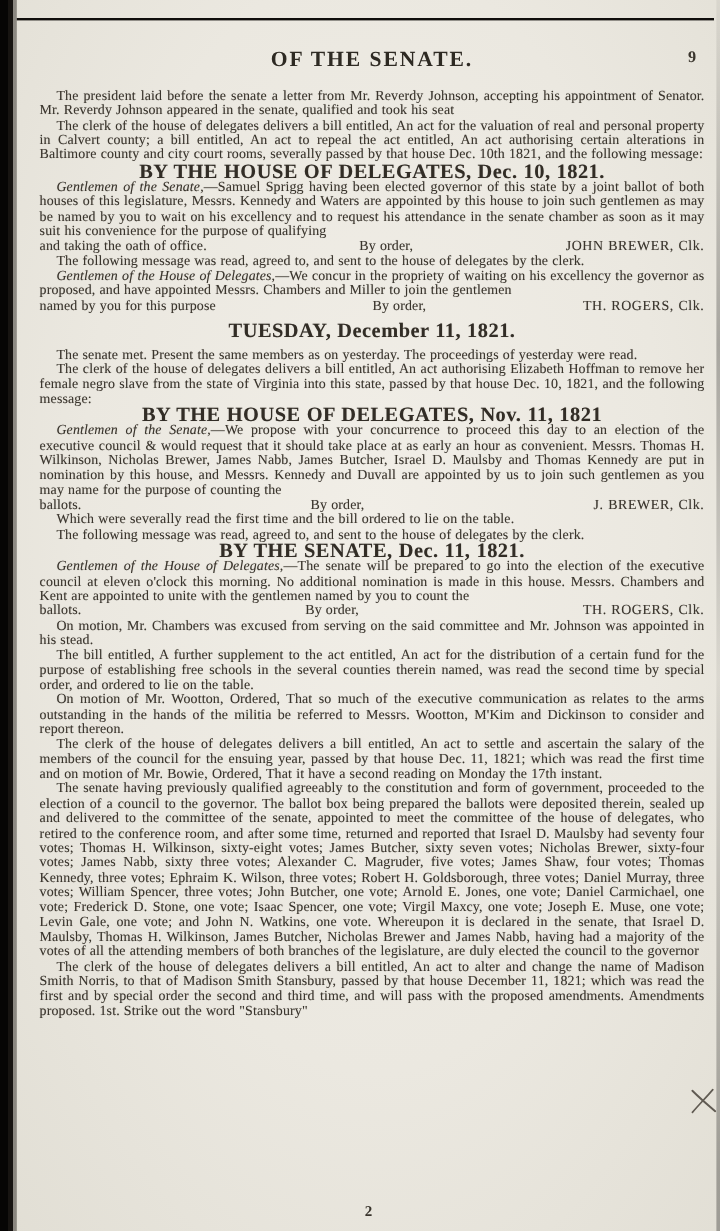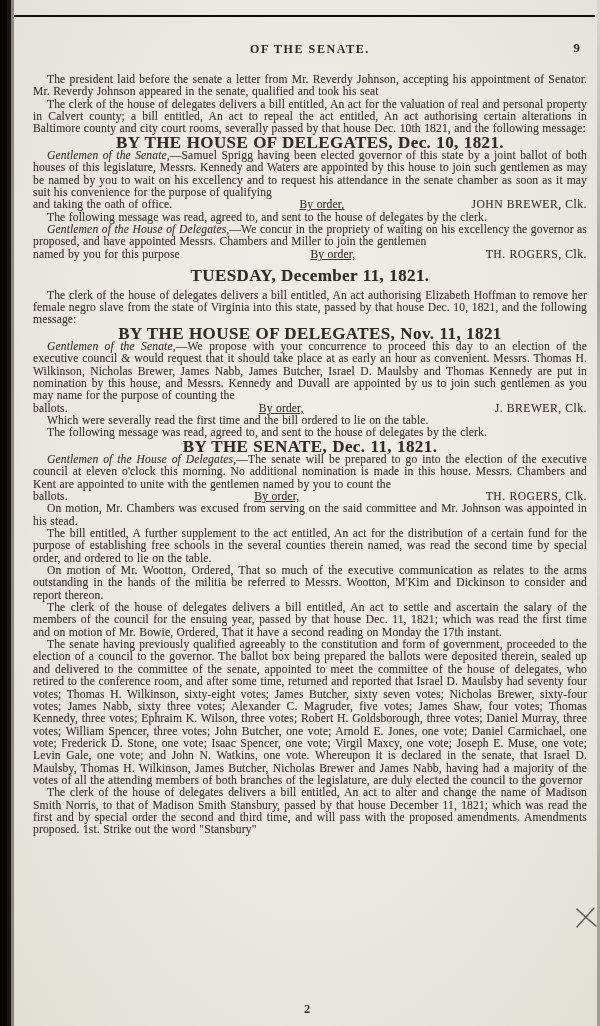--- a/index.html
+++ b/index.html
@@ -29,21 +29,21 @@
     position: absolute; right: 0; top: 0; width: 3px; height: 100%;
     background: linear-gradient(180deg, rgba(0,0,0,0.05), rgba(0,0,0,0.28) 28%, rgba(0,0,0,0.06) 55%, rgba(0,0,0,0.3) 95%);
   }
 
   .page {
     position: absolute; left: 14px; top: 0; right: 0; bottom: 0;
     padding: 26px 13px 0 19px;
   }
 
   .running-head { position: relative; height: 20px; margin-top: 13px; text-align: center; }
-  .head-title { font-weight: 700; font-size: 12px; letter-spacing: 1.6px; color: #2e2a23; }
+  .head-title { font-weight: 700; font-size: 18px; letter-spacing: 1.6px; color: #2e2a23; }
   .page-num { position: absolute; right: 7px; top: 1px; font-size: 13.5px; font-weight: 700; }
 
   .textbody {
     margin-top: 15px;
     font-size: 11.6px;
     line-height: 12.35px;
     text-align: justify;
     letter-spacing: 0.12px;
     word-spacing: 0.4px;
     color: #3a352d;
@@ -55,21 +55,21 @@
     font-weight: 700; text-align: center; text-indent: 0;
     font-size: 17px; letter-spacing: 0.4px; margin: 1px 0;
     color: #322d26;
   }
   .heading-day { margin: 9px 0 7px; }
 
   .sal { font-style: italic; }
   p.message { margin: 0; text-indent: 14px; }
 
   .attest { display: flex; margin: 0; }
-  .attest .mid { flex: 1; text-align: center; text-decoration: underline; }
+  .attest .mid { flex: 1; text-align: center; }
   .attest .signer { text-align: right; letter-spacing: 0.5px; }
 
   .sig-mark {
     position: absolute; bottom: 9px; left: 0; right: 0;
     text-align: center; font-size: 12.5px; font-weight: 700; color: #39342c;
   }
 
   .hand-x { position: absolute; right: 2px; top: 905px; opacity: 0.85; }
 </style>
 </head>
@@ -107,20 +107,21 @@
       <p class="para message"><span class="sal">Gentlemen of the House of Delegates,</span><span>—We concur in the propriety of waiting on his excellency the governor as proposed, and have appointed Messrs. Chambers and Miller to join the gentlemen</span></p>
       <div class="attest">
         <span class="tail">named by you for this purpose</span>
         <span class="mid">By order,</span>
         <span class="signer">TH. ROGERS, Clk.</span>
       </div>
 
 
       <div class="heading heading-day">TUESDAY, December 11, 1821.</div>
 
+      <p class="para">The senate met.  Present the same members as on yesterday.  The proceedings of yesterday were read.</p>
       <p class="para">The clerk of the house of delegates delivers a bill entitled, An act authorising Elizabeth Hoffman to remove her female negro slave from the state of Virginia into this state, passed by that house Dec. 10, 1821, and the following message:</p>
 
       <div class="heading">BY THE HOUSE OF DELEGATES, Nov. 11, 1821</div>
 
       <p class="para message"><span class="sal">Gentlemen of the Senate,</span><span>—We propose with your concurrence to proceed this day to an election of the executive council &amp; would request that it should take place at as early an hour as convenient. Messrs. Thomas H. Wilkinson, Nicholas Brewer, James Nabb, James Butcher, Israel D. Maulsby and Thomas Kennedy are put in nomination by this house, and Messrs. Kennedy and Duvall are appointed by us to join such gentlemen as you may name for the purpose of counting the</span></p>
       <div class="attest">
         <span class="tail">ballots.</span>
         <span class="mid">By order,</span>
         <span class="signer">J. BREWER, Clk.</span>
       </div>

